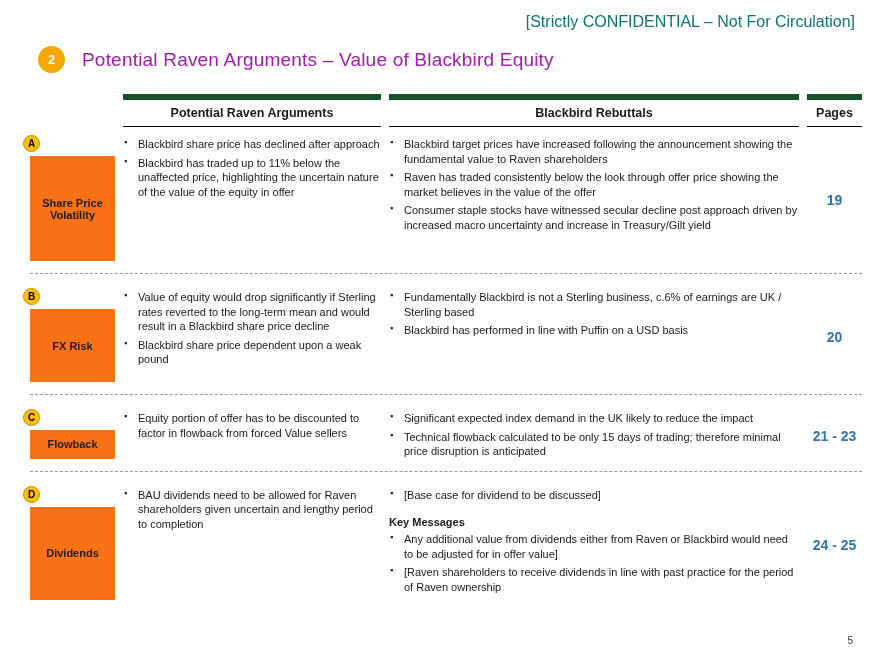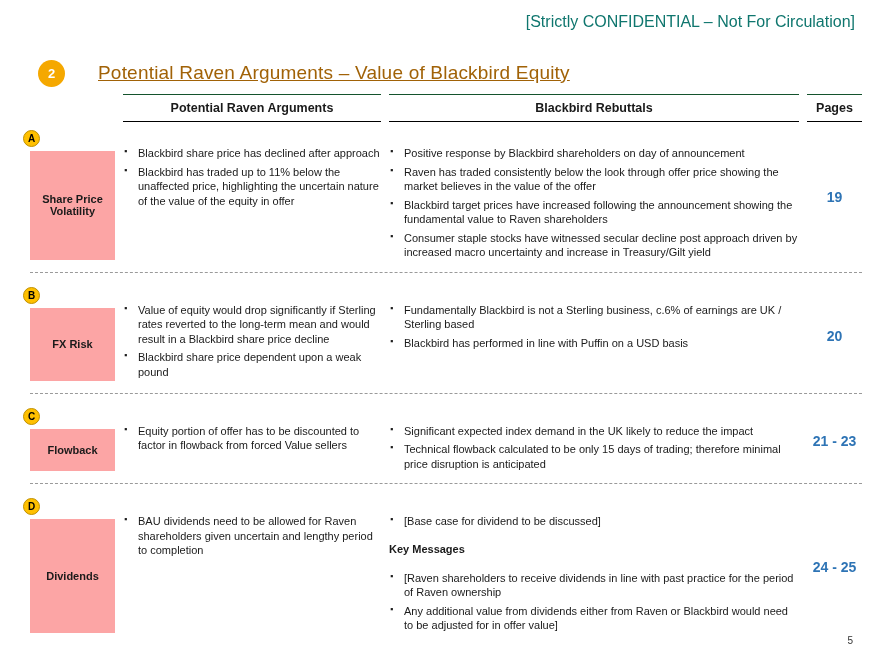--- a/index.html
+++ b/index.html
@@ -22,59 +22,58 @@
     display: flex; align-items: center; gap: 17px;
   }
   .num-badge {
     width: 27px; height: 27px; border-radius: 50%;
     background: #F5A800; color: #ffffff;
     font-size: 13px; font-weight: bold;
     display: flex; align-items: center; justify-content: center;
     flex: 0 0 auto;
   }
   .slide-title {
-    margin: 16px; font-size: 19px; font-weight: 400; color: #a16207;
+    margin: 0; font-size: 19px; font-weight: 400; color: #a21caf;
     letter-spacing: 0.2px;
-    text-decoration: underline;
   }
   .table {
     position: absolute; top: 94px; left: 30px; width: 832px;
   }
   .grid-row {
     display: grid;
     grid-template-columns: 85px 258px 410px 55px;
     column-gap: 8px;
   }
   .th {
-    border-top: 1px solid #14532d;
+    border-top: 6px solid #14532d;
     border-bottom: 1px solid #000;
     font-weight: bold; font-size: 12.5px;
     text-align: center;
     padding: 6px 2px;
   }
   .trow { padding: 8px 0 4px 0; }
   .col-label { display: flex; flex-direction: column; }
   .letter-badge {
     width: 17px; height: 17px; border-radius: 50%;
     background: #FFC000; border: 1px solid #BF9000;
     color: #000; font-size: 10px; font-weight: bold;
     display: flex; align-items: center; justify-content: center;
     margin: 0 0 4px -7px;
     flex: 0 0 auto;
   }
   .label-box {
-    background: #fca5a5;
+    background: #f97316;
     flex: 1;
     display: flex; align-items: center; justify-content: center;
     text-align: center;
     font-size: 11px; font-weight: bold; color: #1a1a1a;
     padding: 8px 5px;
     margin-bottom: 4px;
   }
-  ul.bullets { margin: 16px 0 0 0; padding: 0; list-style: none; font-size: 11px; line-height: 1.32; }
+  ul.bullets { margin: 2px 0 0 0; padding: 0; list-style: none; font-size: 11px; line-height: 1.32; }
   ul.bullets li { position: relative; padding-left: 15px; margin-bottom: 4px; }
   ul.bullets li::before { content: "▪"; position: absolute; left: 1px; top: 0; font-size: 9px; }
   .key-label { font-size: 11px; font-weight: bold; margin: 14px 0 4px 0; }
   .pages-cell {
     display: flex; align-items: center; justify-content: center;
     color: #2E74B5; font-size: 14px; font-weight: bold;
   }
   .sep { border-bottom: 1px dashed #9a9a9a; margin: 4px 0 6px 0; }
   .page-num {
     position: absolute; bottom: 14px; right: 24px;
@@ -108,23 +107,22 @@
   <div class="grid-row trow row-a">
     <div class="col-label">
       <div class="letter-badge">A</div>
       <div class="label-box">Share Price Volatility</div>
     </div>
     <ul class="bullets">
       <li>Blackbird share price has declined after approach</li>
       <li>Blackbird has traded up to 11% below the unaffected price, highlighting the uncertain nature of the value of the equity in offer</li>
     </ul>
     <ul class="bullets">
-      <li>Positive response by Blackbird shareholders on day of announcement</li>
+      <li>Blackbird target prices have increased following the announcement showing the fundamental value to Raven shareholders</li>
       <li>Raven has traded consistently below the look through offer price showing the market believes in the value of the offer</li>
-      <li>Blackbird target prices have increased following the announcement showing the fundamental value to Raven shareholders</li>
       <li>Consumer staple stocks have witnessed secular decline post approach driven by increased macro uncertainty and increase in Treasury/Gilt yield</li>
     </ul>
     <div class="pages-cell">19</div>
   </div>
   <div class="sep"></div>
 
   <div class="grid-row trow row-b">
     <div class="col-label">
       <div class="letter-badge">B</div>
       <div class="label-box">FX Risk</div>
@@ -164,22 +162,22 @@
     </div>
     <ul class="bullets">
       <li>BAU dividends need to be allowed for Raven shareholders given uncertain and lengthy period to completion</li>
     </ul>
     <div>
       <ul class="bullets">
         <li>[Base case for dividend to be discussed]</li>
       </ul>
       <div class="key-label">Key Messages</div>
       <ul class="bullets">
+        <li>Any additional value from dividends either from Raven or Blackbird would need to be adjusted for in offer value]</li>
         <li>[Raven shareholders to receive dividends in line with past practice for the period of Raven ownership</li>
-        <li>Any additional value from dividends either from Raven or Blackbird would need to be adjusted for in offer value]</li>
       </ul>
     </div>
     <div class="pages-cell">24 - 25</div>
   </div>
 
 </div>
 
 <div class="page-num">5</div>
 
 </body></html>

